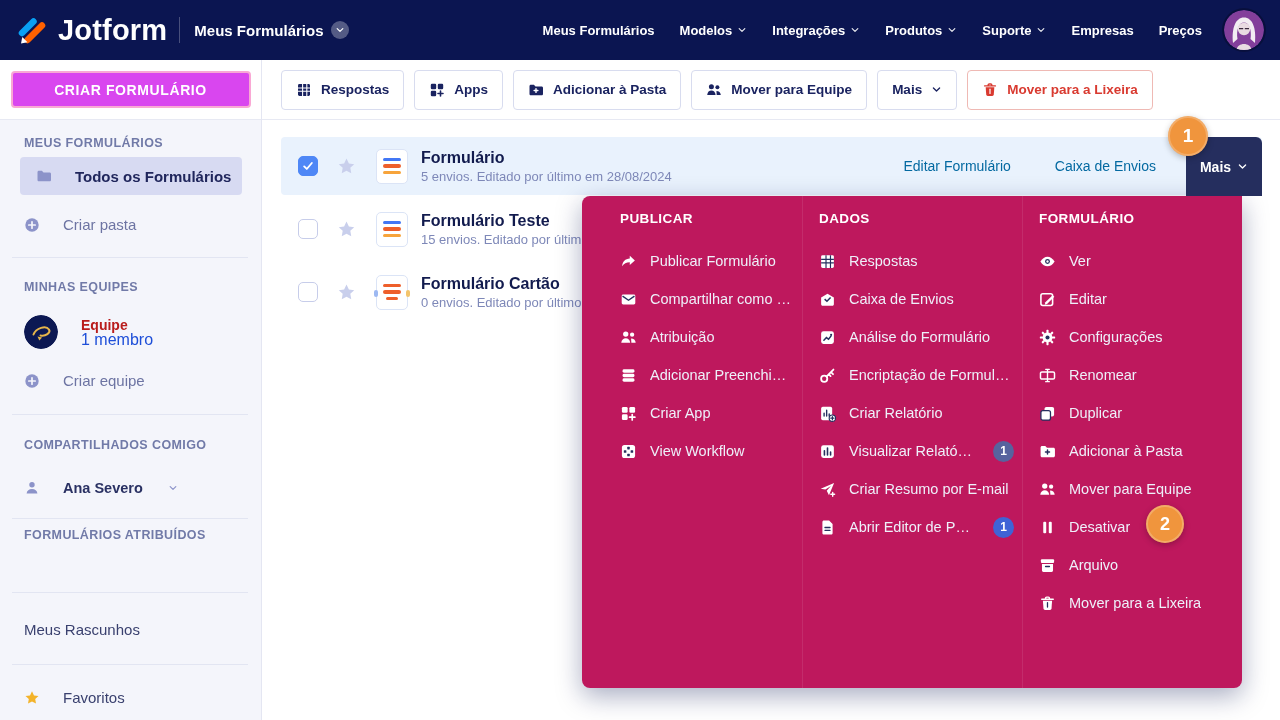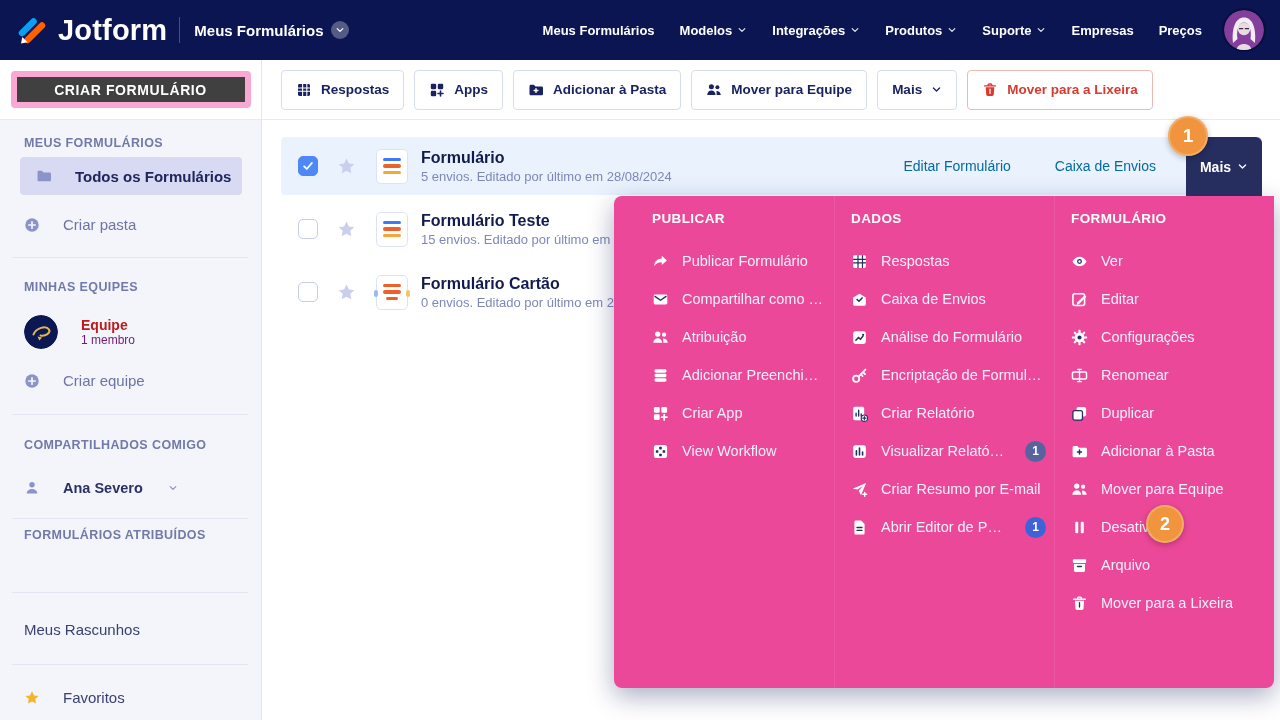--- a/index.html
+++ b/index.html
@@ -22,33 +22,33 @@
   .nav-right{margin-left:auto;display:flex;align-items:center;gap:25px}
   .nav-item{display:flex;align-items:center;gap:5px;font-size:13px;font-weight:700;cursor:pointer;white-space:nowrap}
   .nav-chev{width:10px;height:10px;display:inline-flex;opacity:.9}
   .nav-chev svg{width:100%;height:100%}
   .avatar{width:40px;height:40px;border-radius:50%;margin:0 16px 0 22px;overflow:hidden;flex:0 0 auto;cursor:pointer;box-shadow:0 0 0 2px rgba(0,0,0,.25)}
   .avatar svg{width:100%;height:100%}
 
   
   .sb{position:absolute;left:0;top:60px;width:262px;bottom:0;background:#f4f5fb;border-right:1px solid #e4e6f2;z-index:10}
   .sb-top{height:60px;background:#fff;border-bottom:1px solid #e7e9f3;display:flex;align-items:center;justify-content:center}
-  .create-btn{width:240px;height:37px;background:#404040;border:6px solid #f9a8d4;border-radius:4px;color:#fff;font-family:inherit;font-size:14px;font-weight:700;letter-spacing:.6px;cursor:pointer}
+  .create-btn{width:240px;height:37px;background:#d946ef;border:2px solid #f9a8d4;border-radius:4px;color:#fff;font-family:inherit;font-size:14px;font-weight:700;letter-spacing:.6px;cursor:pointer}
   .sb-body{position:absolute;left:0;top:60px;right:1px;bottom:0;background:#f4f5fb}
   .sb-h{position:absolute;left:24px;font-size:12.5px;font-weight:700;color:#717aa8;letter-spacing:.4px}
   .sb-div{position:absolute;left:12px;right:12px;height:1px;background:#e2e5f2}
   .sb-item{position:absolute;display:flex;align-items:center;gap:23px;cursor:pointer}
   .sb-sel{left:20px;top:37px;width:222px;height:38px;background:#d7daf2;border-radius:4px;padding-left:16px;font-size:15px;font-weight:600;color:#20265c}
   .sb-ic{width:16px;height:16px;display:inline-flex;color:#8c93c9}
   .sb-ic svg{width:100%;height:100%}
   .sb-link{left:24px;font-size:15px;color:#6d74a3}
   .team-av{width:34px;height:34px;border-radius:50%;overflow:hidden;flex:0 0 auto}
   .team-av svg{width:100%;height:100%}
   .team-name{font-size:14px;font-weight:700;color:#b91c1c;line-height:16px}
-  .team-members{font-size:12px;color:#701a75;line-height:14px}
+  .team-members{font-size:16px;color:#1d4ed8;line-height:14px}
   .sb-plain{left:24px;font-size:15px;color:#3a416f}
   .sb-star{color:#f3b32a}
   .sb-chev{width:10px;height:10px;display:inline-flex;color:#8c93c9;margin-left:2px}
   .sb-chev svg{width:100%;height:100%}
   .sb .ic{--cut:#f4f5fb}
 
   
   .main{position:absolute;left:262px;top:60px;right:0;bottom:0;background:#fff}
   .toolbar{height:60px;border-bottom:1px solid #e7e9f3;display:flex;align-items:center;gap:10px;padding-left:19px}
   .tb-btn{height:40px;display:inline-flex;align-items:center;gap:9px;padding:0 14px;background:#fff;border:1px solid #d8dcef;border-radius:4px;font-family:inherit;font-size:13.5px;font-weight:600;color:#1a2360;cursor:pointer;white-space:nowrap}
@@ -81,21 +81,21 @@
   .rtext{margin-left:13px;min-width:0}
   .rtitle{font-size:16px;font-weight:700;color:#121b4e;line-height:20px}
   .rmeta{font-size:13px;color:#7e88b8;line-height:17px;white-space:nowrap}
   .ractions{position:absolute;right:106px;display:flex;align-items:center;gap:44px}
   .rlink{font-size:14px;font-weight:500;color:#0369a1;cursor:pointer;white-space:nowrap}
 
   
   .more-tab{position:absolute;left:1186px;top:137px;width:76px;height:59px;background:#252e5e;border-radius:6px 6px 0 0;display:flex;align-items:center;justify-content:center;gap:6px;color:#fff;font-size:14px;font-weight:600;cursor:pointer;z-index:32}
   .more-tab .chev{width:11px;height:11px;display:inline-flex}
   .more-tab .chev svg{width:100%;height:100%}
-  .menu{position:absolute;left:614px;top:196px;width:660px;height:492px;background:#ec4899;border-radius:8px 0 8px 8px;box-shadow:0 8px 26px rgba(10,21,81,.35);display:grid;grid-template-columns:220px 220px 220px;z-index:30;color:#eef0fa}
+  .menu{position:absolute;left:582px;top:196px;width:660px;height:492px;background:#be185d;border-radius:8px 0 8px 8px;box-shadow:0 8px 26px rgba(10,21,81,.35);display:grid;grid-template-columns:220px 220px 220px;z-index:30;color:#eef0fa}
   .mcol{padding:14px 8px 0 16px;overflow:hidden}
   .mcol:first-child{padding-left:38px}
   .mcol + .mcol{border-left:1px solid rgba(255,255,255,.09)}
   .mhead{height:18px;line-height:18px;font-size:13.5px;font-weight:700;letter-spacing:.4px;margin-bottom:14px;color:#fff}
   .mitem{height:38px;display:flex;align-items:center;gap:13px;cursor:pointer;white-space:nowrap}
   .mitem .ic{width:17px;height:17px;display:inline-flex;color:#fff;flex:0 0 auto;--cut:#252e5e}
   .mitem .ic svg{width:100%;height:100%}
   .mlabel{font-size:14.5px;font-weight:500;overflow:hidden;text-overflow:ellipsis}
   .mbadge{min-width:21px;height:21px;border-radius:50%;background:#57639e;color:#fff;font-size:12px;font-weight:700;display:inline-flex;align-items:center;justify-content:center;margin-left:6px;flex:0 0 auto}
 

